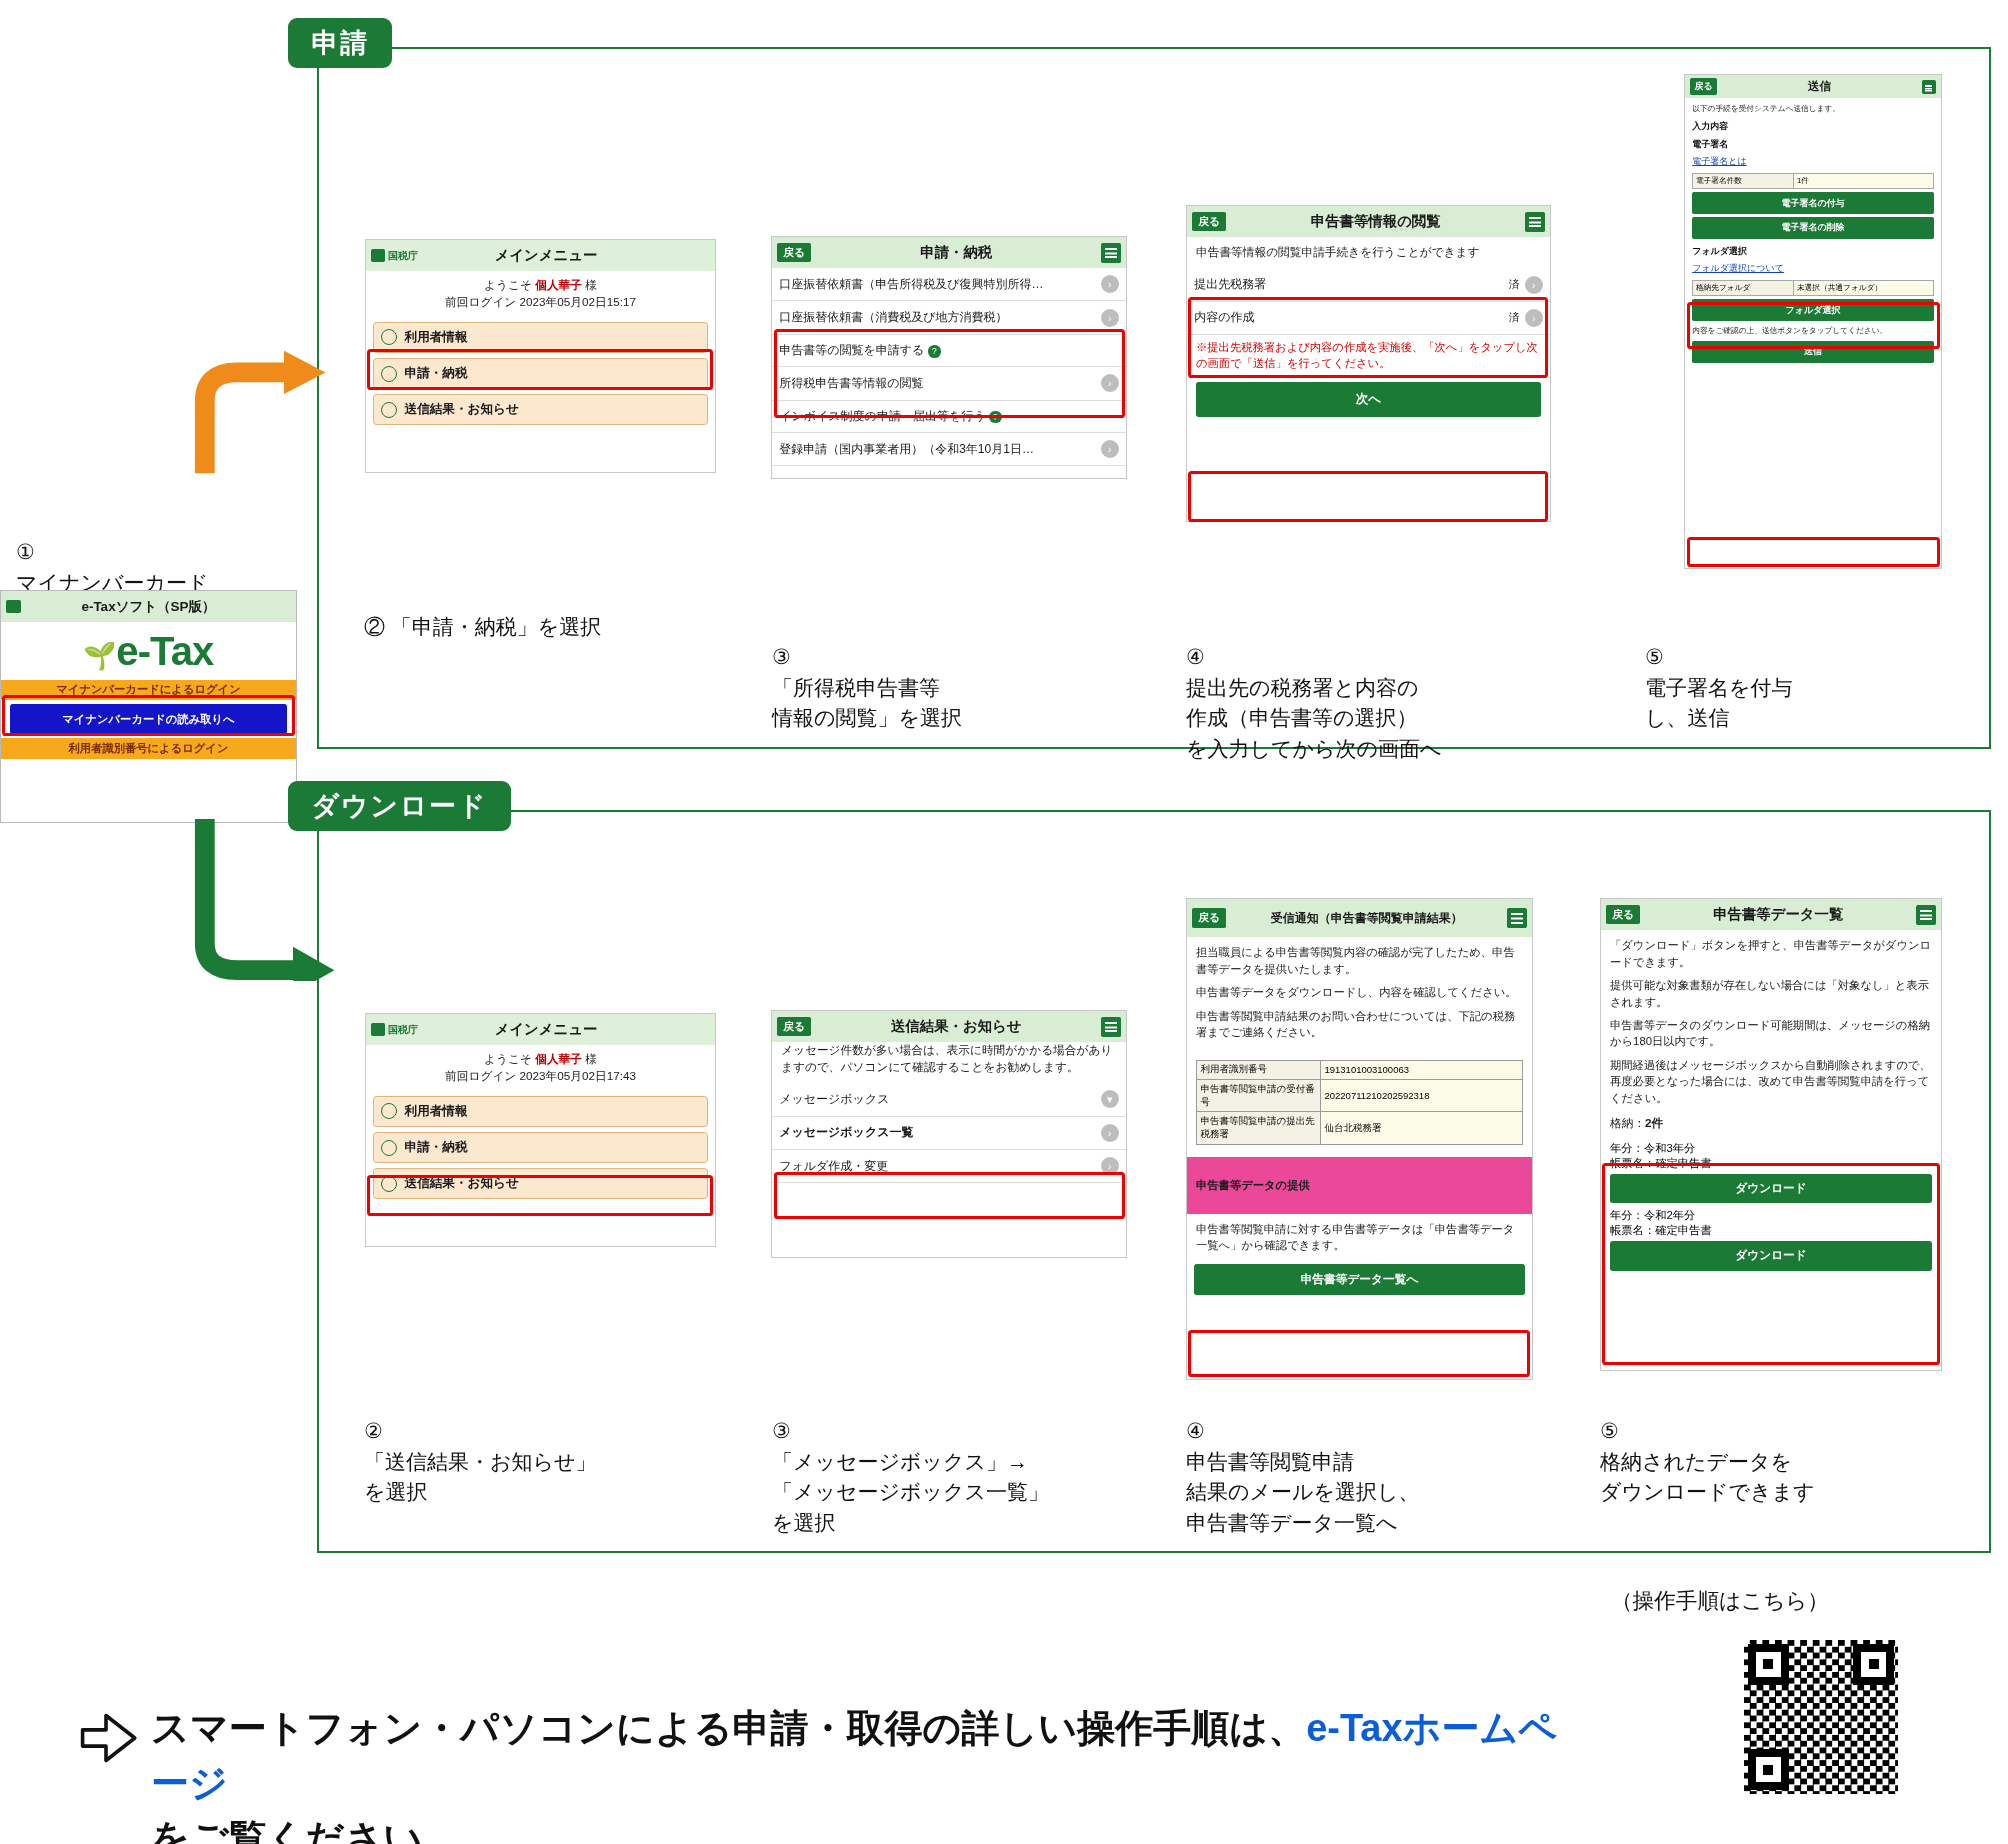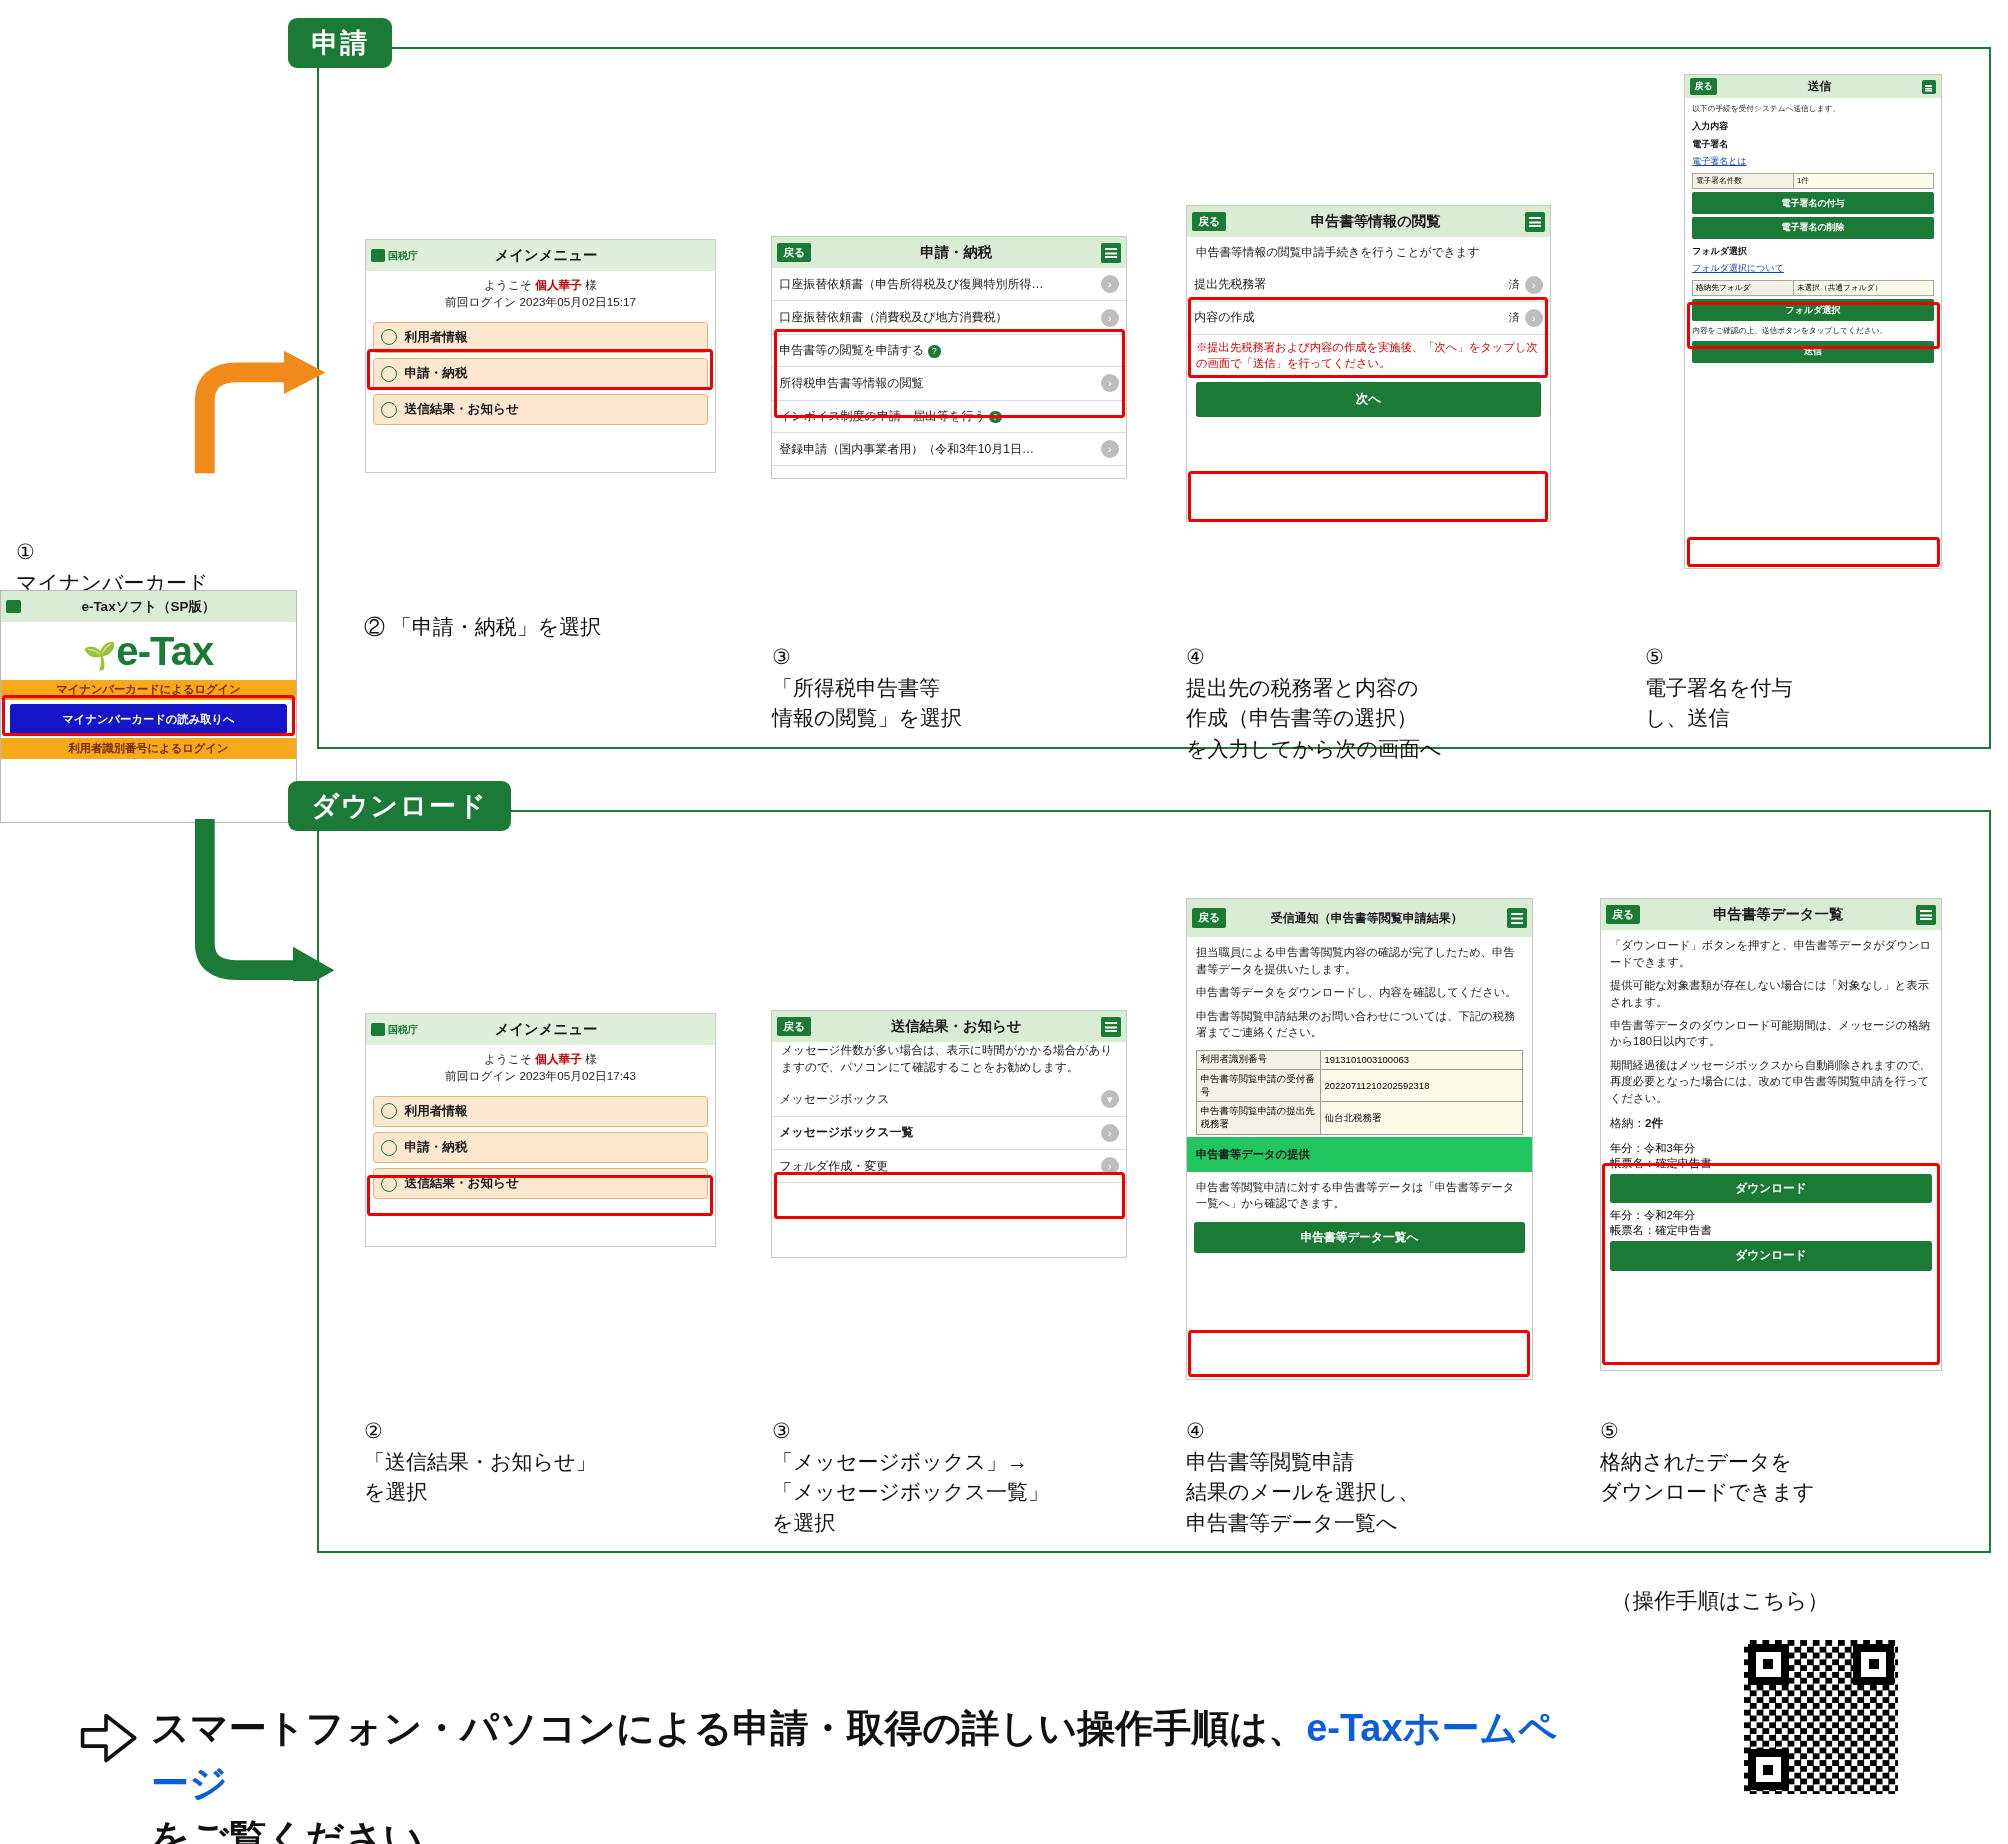--- a/index.html
+++ b/index.html
@@ -205,34 +205,34 @@
   }
   .blue-btn {
     background: #1414c8; color: #fff;
     font-size: 11.3px; font-weight: bold;
     text-align: center; padding: 7.2px 0;
     margin: 4.5px 9px;
     border-radius: 2.7px;
   }
 
   
-  .tbl { width: calc(100% - 18px); margin: 2px 9px; border-collapse: collapse; }
+  .tbl { width: calc(100% - 18px); margin: 12px 9px; border-collapse: collapse; }
   .tbl td {
     border: 0.9px solid #9a9a9a;
     font-size: 9.5px;
     padding: 2.7px 3.6px;
     vertical-align: middle;
   }
   .tbl td.k { background: #f4f2e4; width: 38%; }
   .tbl td.v { background: #fbfbe8; }
 
   .subbar {
-    background: #22c55e;
+    background: #ec4899;
     font-size: 11.3px; font-weight: bold;
-    padding: 10px 9px; color: #1a1a1a;
+    padding: 21px 9px; color: #1a1a1a;
   }
 
   
   .mini-tbl { width: calc(100% - 14.4px); margin: 3.6px 7.2px; border-collapse: collapse; }
   .mini-tbl td {
     border: 0.9px solid #a8a8a8;
     font-size: 7.7px; padding: 1.8px 2.7px;
   }
   .mini-tbl td.k { background: #f4f2e4; width: 42%; }
   .mini-tbl td.v { background: #fbfbe8; }

